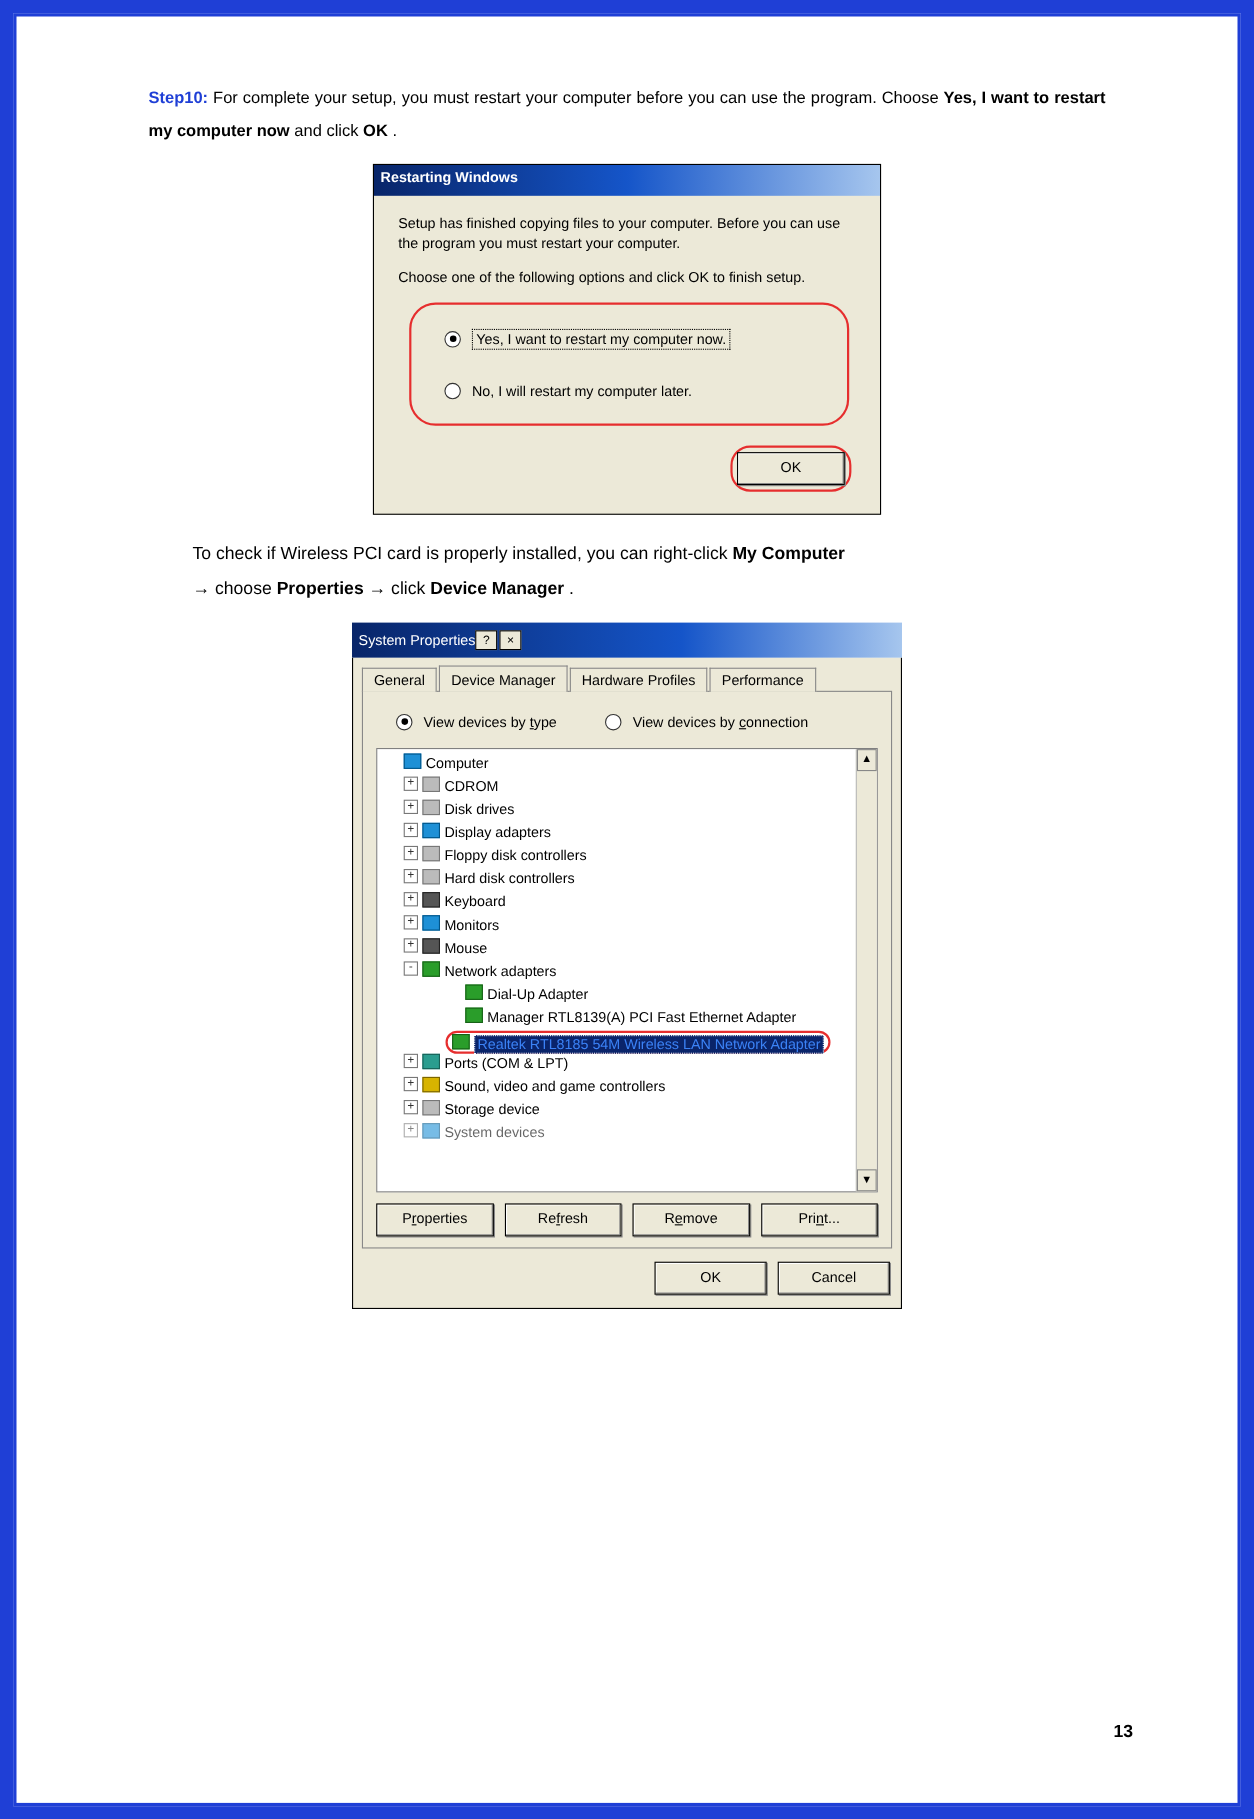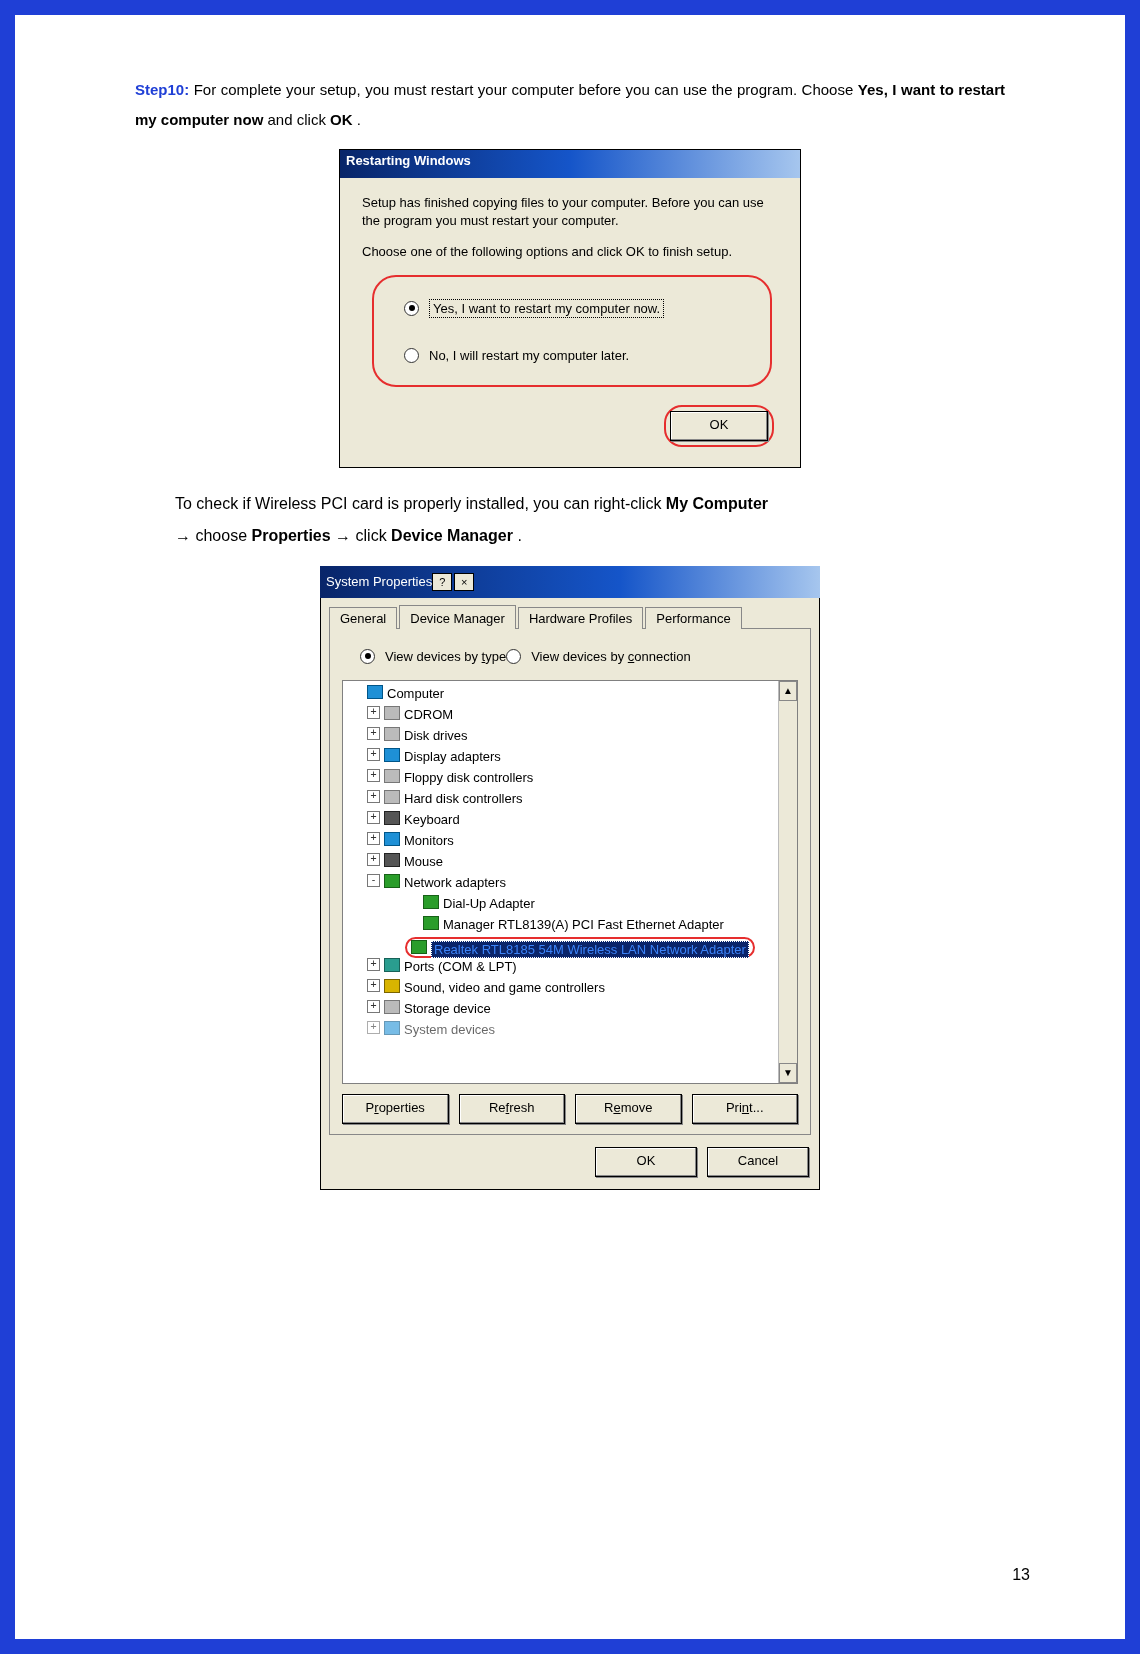--- a/index.html
+++ b/index.html
@@ -30,21 +30,21 @@
 .dlg2 .tbar2{height:24px;background:linear-gradient(to right,#082569 0%,#1555c9 60%,#a6c6ee 100%);color:#fff;font-weight:normal;font-size:13px;padding:4px 6px;display:flex;align-items:center}
 .sysbtns{display:flex;gap:2px}
 .sysbtn{width:18px;height:16px;background:#ece9d8;border:1px solid #000;display:inline-flex;align-items:center;justify-content:center;font-size:11px;color:#000}
 .dlg2 .frame{border:1px solid #000;border-top:0;background:#ece9d8;padding:6px 8px 10px 8px}
 
 .tabs{display:flex;align-items:flex-end;font-size:13px}
 .tab{border:1px solid #888;border-bottom:none;background:#ece9d8;padding:3px 10px;margin-right:2px;position:relative;top:1px}
 .tab.active{background:#ece9d8;border-color:#888;z-index:2;font-weight:normal;padding-top:5px}
 .tabpanel{border:1px solid #888;background:#ece9d8;padding:14px 12px 10px 12px}
 
-.viewopts{display:flex;margin:0 0 10px 18px;font-size:13px}
+.viewopts{display:flex;gap:44px;margin:0 0 10px 18px;font-size:13px}
 
 .tree-box{border:1px solid #808080;background:#fff;height:402px;margin:0 0 10px 0;display:flex}
 .tree{flex:1;overflow:hidden;padding:4px 2px 0 2px;font-size:13px;line-height:1.45}
 .tree .row{white-space:nowrap;display:flex;height:21px}
 .tree .lvl0{padding-left:4px}
 .tree .lvl1{padding-left:22px}
 .tree .lvl2{padding-left:60px}
 .tree .exp{width:11px;height:11px;border:1px solid #777;background:#fff;display:inline-flex;align-items:center;justify-content:center;font-size:10px;line-height:1;margin-right:4px;color:#333;font-family:monospace}
 .tree .noexp{width:14px;display:inline-block;margin-right:4px}
 .ico{width:16px;height:14px;margin-right:4px;display:inline-flex;align-items:center;justify-content:center;font-size:11px}
@@ -62,21 +62,21 @@
 .bottomrow .win-btn{width:100px}
 
 
 .dev{background:#1e90d6;width:14px;height:12px;border:1px solid #058}
 .dev.green{background:#2a9d2a;border-color:#176117}
 .dev.grey{background:#bbb;border-color:#777}
 .dev.yellow{background:#d8b400;border-color:#7a6400}
 .dev.teal{background:#2a9d8f;border-color:#176157}
 .dev.dk{background:#555;border-color:#222}
 
-.page-num{position:absolute;bottom:55px;right:95px;font-weight:normal;font-size:16px}
+.page-num{position:absolute;bottom:55px;right:95px;font-weight:bold;font-size:16px}
 </style>
 </head>
 <body>
 
 <div class="outer">
 <div class="inner">
 <div class="content">
 
 <p class="para">
   <span class="step-label">Step10:</span>

